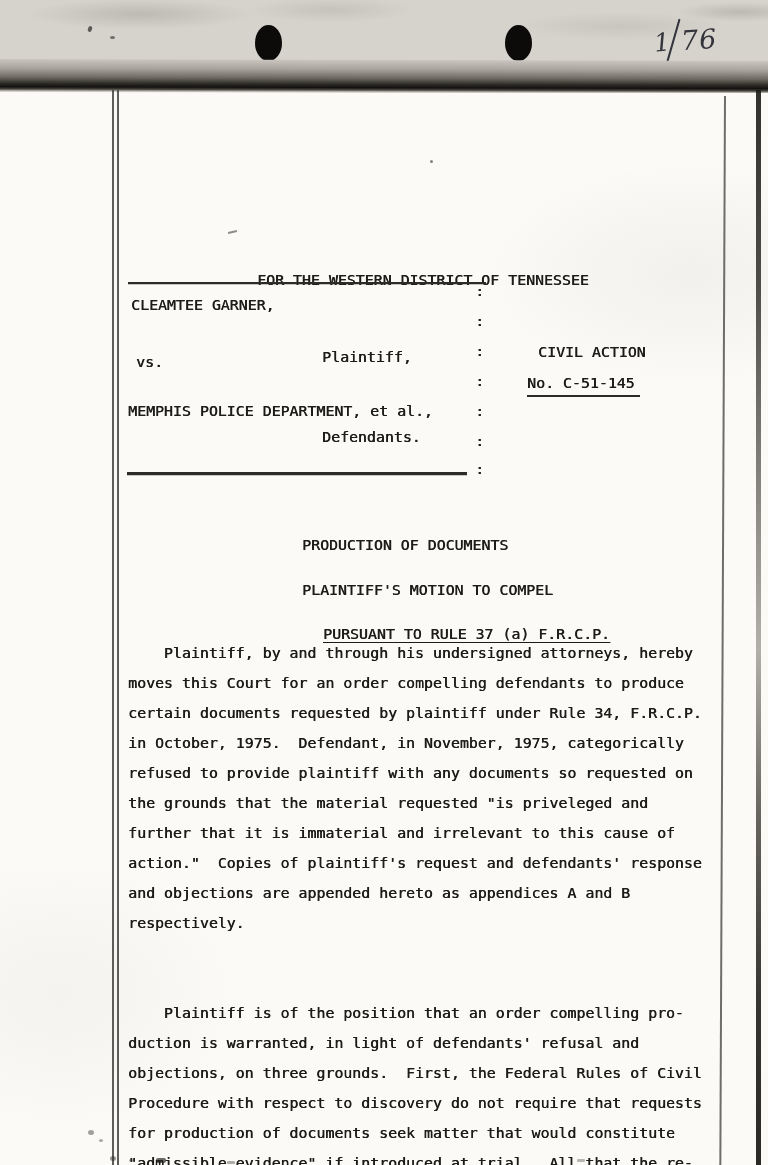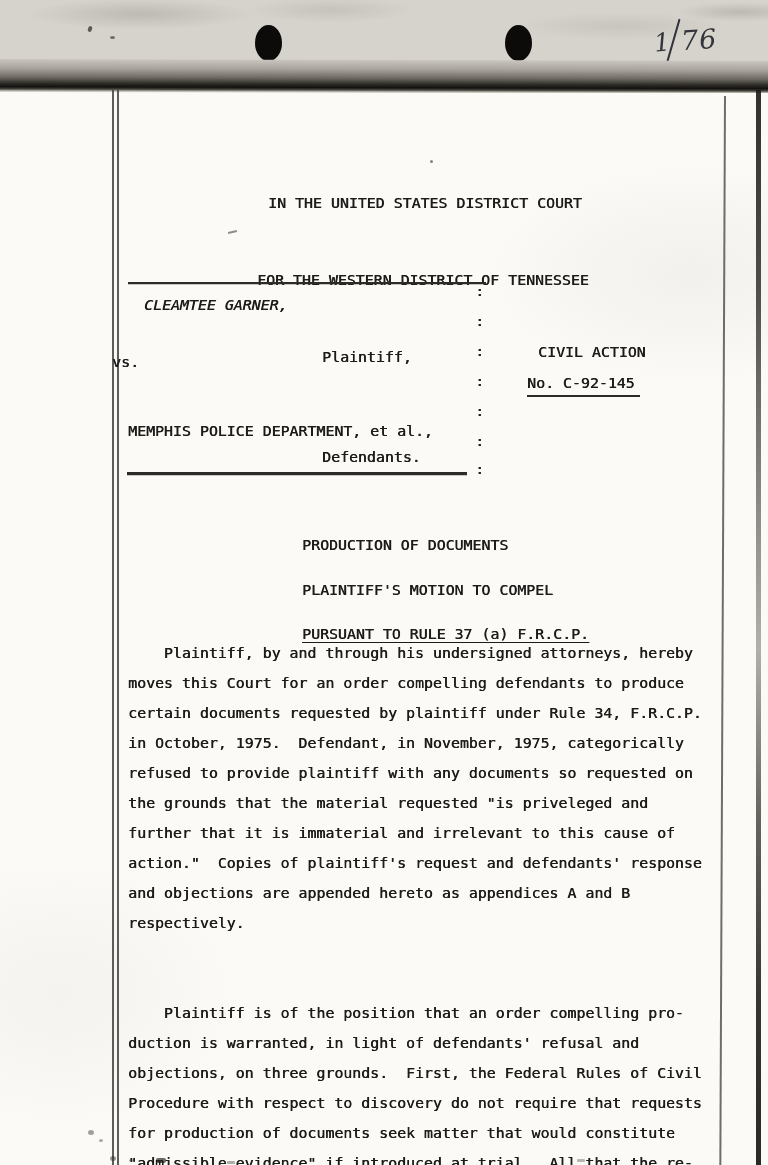--- a/index.html
+++ b/index.html
@@ -53,29 +53,29 @@
   .hrule{position:absolute;height:2px;background:#2c2b29;box-shadow:0 1px 0 rgba(44,43,41,.25);}
   .rule1{left:128px;top:282px;width:358px;}
   .rule2{left:127px;top:472px;width:340px;height:3px;}
   
   .t{position:absolute;font-size:14.9px;line-height:20px;white-space:pre;
      text-shadow:0.45px 0 0 currentColor;}
   .court1{left:268px;top:193px;}
   .court2{left:257px;top:223px;margin-top:47px;}
   .cap-colon{left:475px;line-height:20px;}
   .c1{top:281px}.c2{top:311px}.c3{top:341px}.c4{top:371px}.c5{top:401px}.c6{top:431px}.c7{top:459px}
-  .pl-name{left:144px;top:295px;font-style:italic;}
+  .pl-name{left:131px;top:295px;}
   .pl-role{left:322px;top:325px;margin-top:22px;}
-  .versus{left:112px;top:352px;text-align:center;}
+  .versus{left:136px;top:352px;text-align:center;}
   .civ{left:538px;top:342px;}
   .caseno{left:527px;top:373px;border-bottom:2px solid #2c2b29;padding-right:5px;padding-bottom:2px;}
-  .def-name{left:128px;top:421px;}
-  .def-role{left:322px;top:447px;}
+  .def-name{left:128px;top:401px;}
+  .def-role{left:322px;top:427px;}
   .title-block{left:302px;top:509px;line-height:14.7px;}
-  .title-block .u{text-decoration:underline;text-underline-offset:3px;}
+  .title-block .u{text-decoration:underline;text-underline-offset:3px;margin-left:21px;}
   .bodytext{left:128px;top:578px;width:600px;line-height:30px;}
   .tline{height:30px;}
   
   .speck{position:absolute;border-radius:50%;background:rgba(35,33,30,.55);}
   .sp1{left:430px;top:160px;width:3px;height:3px;}
   .sp2{left:88px;top:26px;width:4px;height:6px;transform:rotate(20deg);background:rgba(40,38,34,.7);}
   .sp3{left:110px;top:36px;width:5px;height:3px;background:rgba(40,38,34,.6);}
   .dashFOR{position:absolute;left:228px;top:231px;width:9px;height:2px;background:rgba(30,29,27,.5);transform:rotate(-12deg);}
   .smudge-bl{position:absolute;left:88px;top:1130px;width:6px;height:5px;border-radius:50%;
     background:rgba(50,48,44,.45);
@@ -99,39 +99,38 @@
     <span class="slash"></span>
     <span class="den">76</span>
   </div>
   <div class="dark-band"></div>
   <div class="page-below"></div>
 
   <div class="vline-left"></div>
   <div class="vline-right"></div>
   <div class="edge-right"></div>
 
-  <div class="t court1">IN THE UNITED STATES DISTRICT COURT</div>
   <div class="t court2">FOR THE WESTERN DISTRICT OF TENNESSEE</div>
   <div class="dashFOR"></div>
   <div class="speck sp1"></div>
 
   <div class="hrule rule1"></div>
   <div class="t cap-colon c1">:</div>
   <div class="t cap-colon c2">:</div>
   <div class="t cap-colon c3">:</div>
   <div class="t cap-colon c4">:</div>
   <div class="t cap-colon c5">:</div>
   <div class="t cap-colon c6">:</div>
   <div class="t cap-colon c7">:</div>
 
   <div class="t pl-name">CLEAMTEE GARNER,</div>
   <div class="t pl-role">Plaintiff,</div>
   <div class="t versus">vs.</div>
   <div class="t civ">CIVIL ACTION</div>
-  <div class="t caseno">No. C-92-145</div>
+  <div class="t caseno">No. C-51-145</div>
   <div class="t def-name">MEMPHIS POLICE DEPARTMENT, et al.,</div>
   <div class="t def-role">Defendants.</div>
   <div class="hrule rule2"></div>
 
   <div class="t title-block">
     <div>PRODUCTION OF DOCUMENTS</div>
     <div>PLAINTIFF'S MOTION TO COMPEL</div>
     <div class="u">PURSUANT TO RULE 37 (a) F.R.C.P.</div>
   </div>
 

